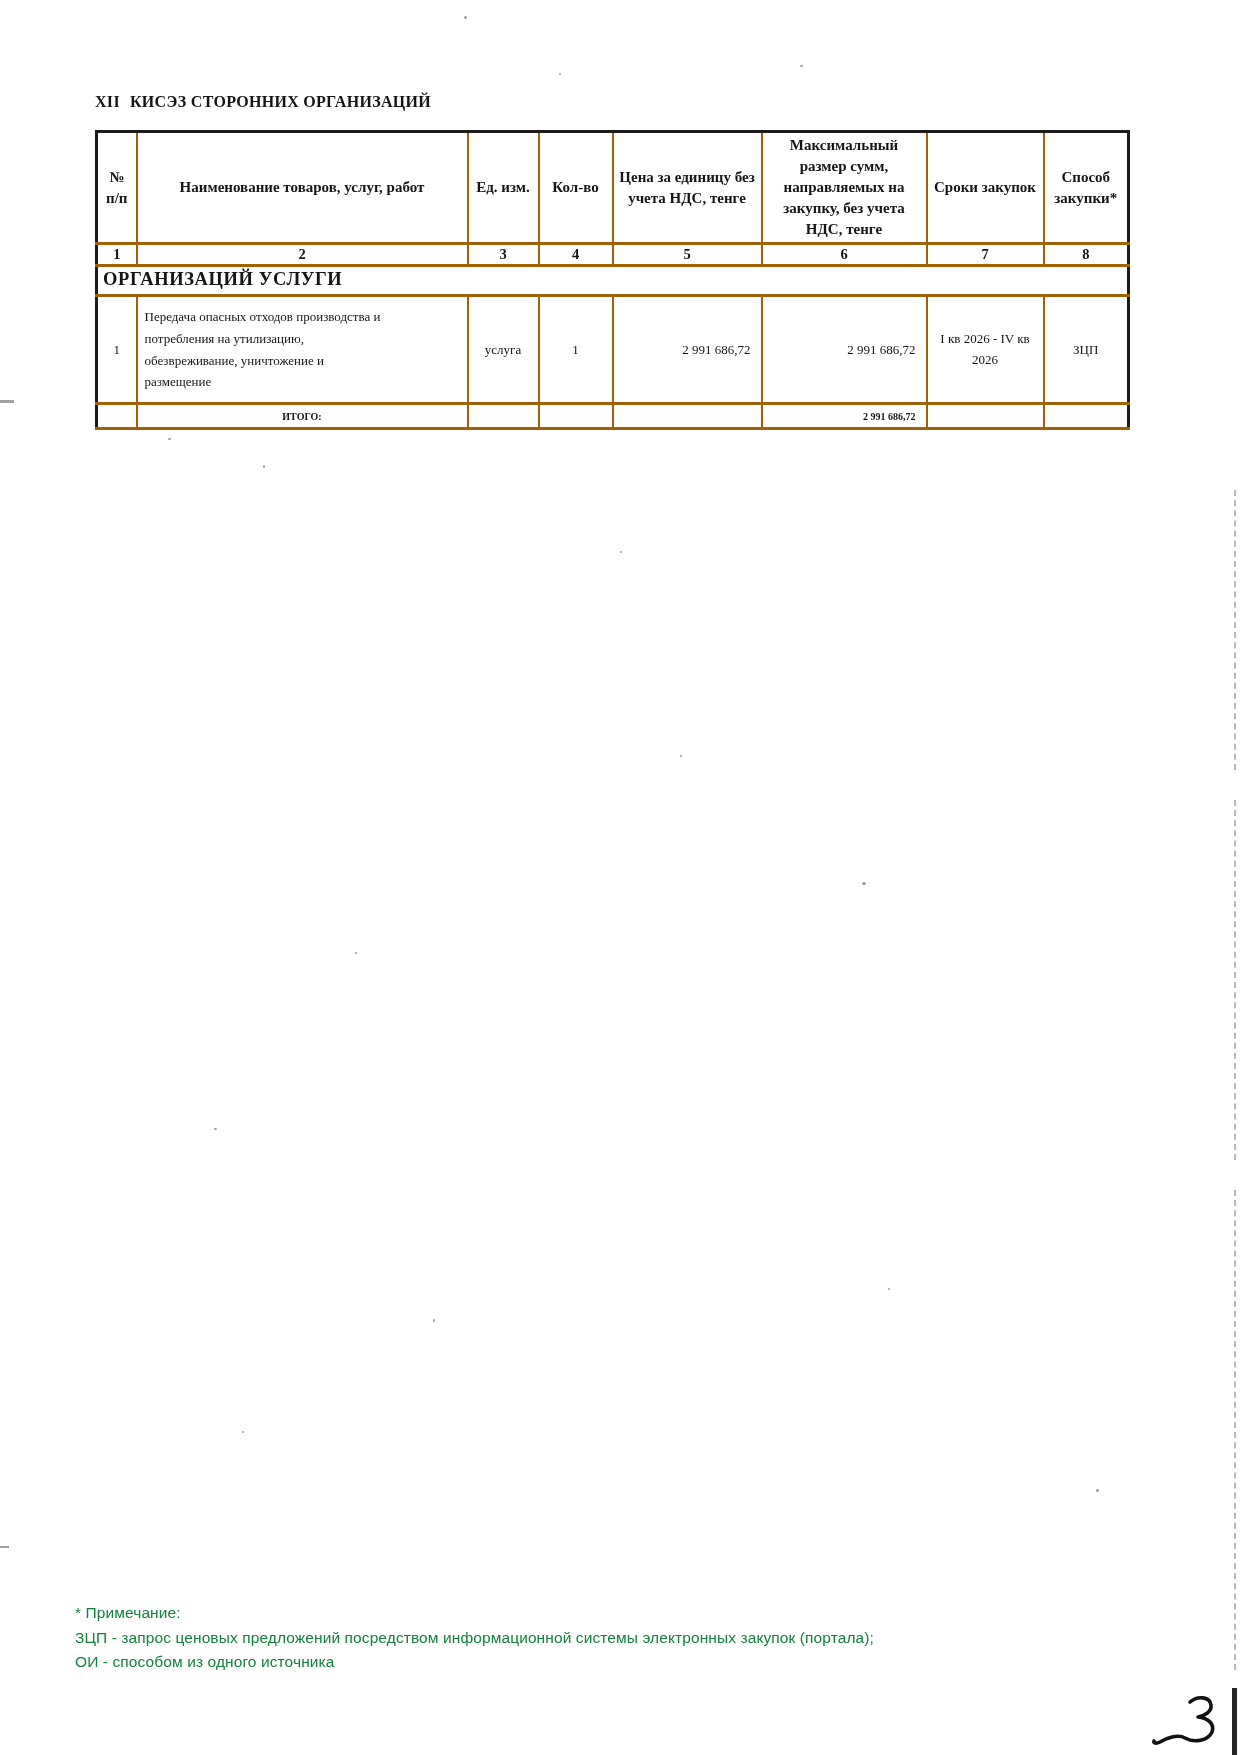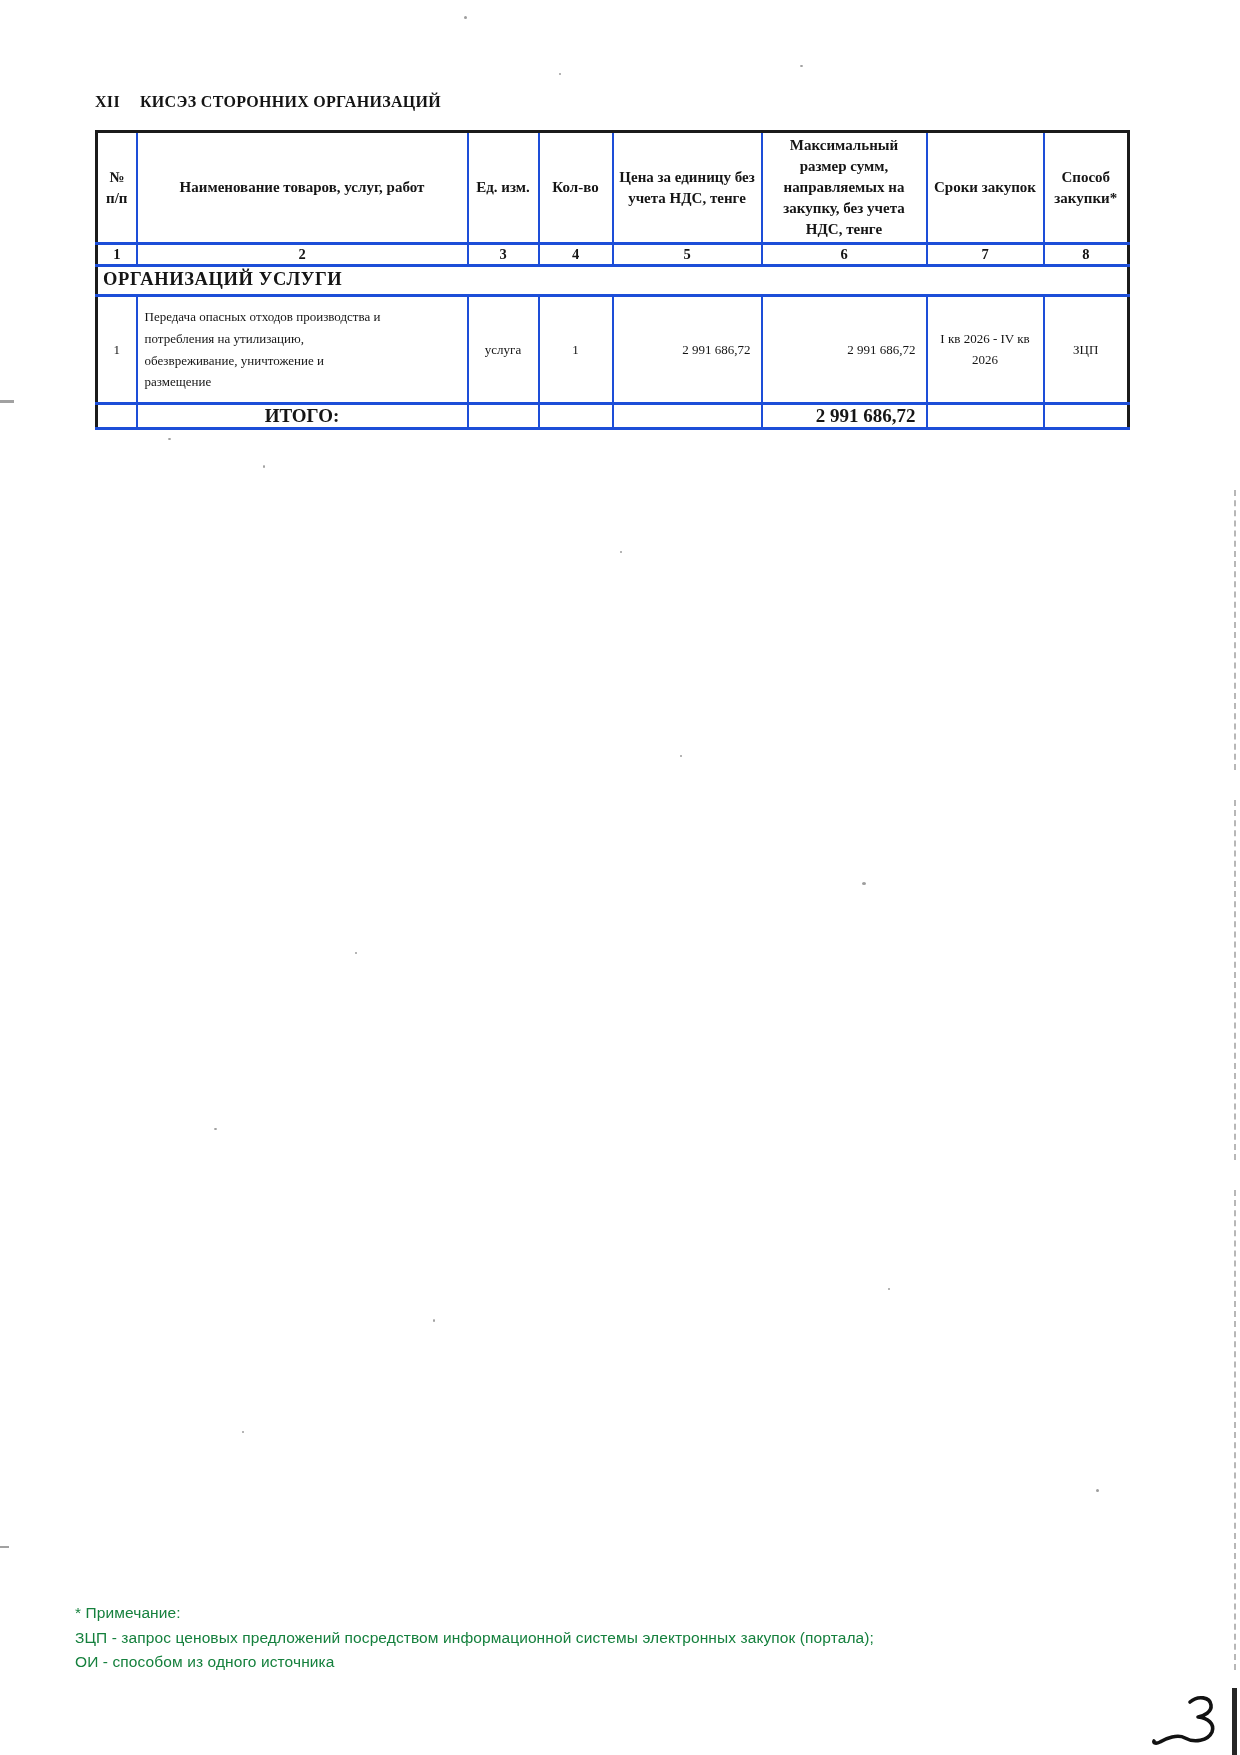--- a/index.html
+++ b/index.html
@@ -12,30 +12,30 @@
     overflow:hidden;
   }
   .page { position:absolute; inset:0; background:#fff; }
 
   
   .doc-title {
     position:absolute; left:95px; top:93px;
     font-weight:bold; font-size:16px; letter-spacing:.3px;
     color:#141414; white-space:nowrap;
   }
-  .doc-title .sec-num { margin-right:20px; }
+  .doc-title .sec-num { margin-right:10px; }
 
   
   table.proc {
     position:absolute; left:95px; top:130px;
     width:1032px; border-collapse:collapse; table-layout:fixed;
     color:#151515;
   }
   table.proc th, table.proc td {
-    border:2px solid #1d4ed8;
+    border:2px solid #a16207;
     vertical-align:middle;
     overflow:hidden;
   }
   table.proc { border:3px solid #1b1b1b; }
 
   tr.header-row th {
     height:112px;
     font-weight:bold; font-size:15px; line-height:1.4;
     text-align:center; padding:2px 3px;
     border-bottom-width:3px;
@@ -56,21 +56,21 @@
     font-size:13px; text-align:center; line-height:1.5;
   }
   tr.data-row td.name {
     text-align:left; padding:4px 8px 4px 7px; line-height:1.68;
   }
   tr.data-row td.name span { display:inline-block; max-width:236px; }
   td.money { text-align:right !important; padding-right:10px !important; white-space:nowrap; }
   tr.data-row td.period { line-height:1.55; padding:0 5px;margin-left:11px; }
   tr.total-row td {
     height:25px;
-    font-weight:bold; font-size:19px; text-align:center;
+    font-weight:bold; font-size:10px; text-align:center;
     border-top-width:3px; border-bottom-width:3px;
   }
 
   
   .footnotes {
     position:absolute; left:75px; top:1601px;
     font-family:"Liberation Sans", sans-serif;
     font-size:15.5px; line-height:24.5px; color:#15803d;
     letter-spacing:.1px;
   }

